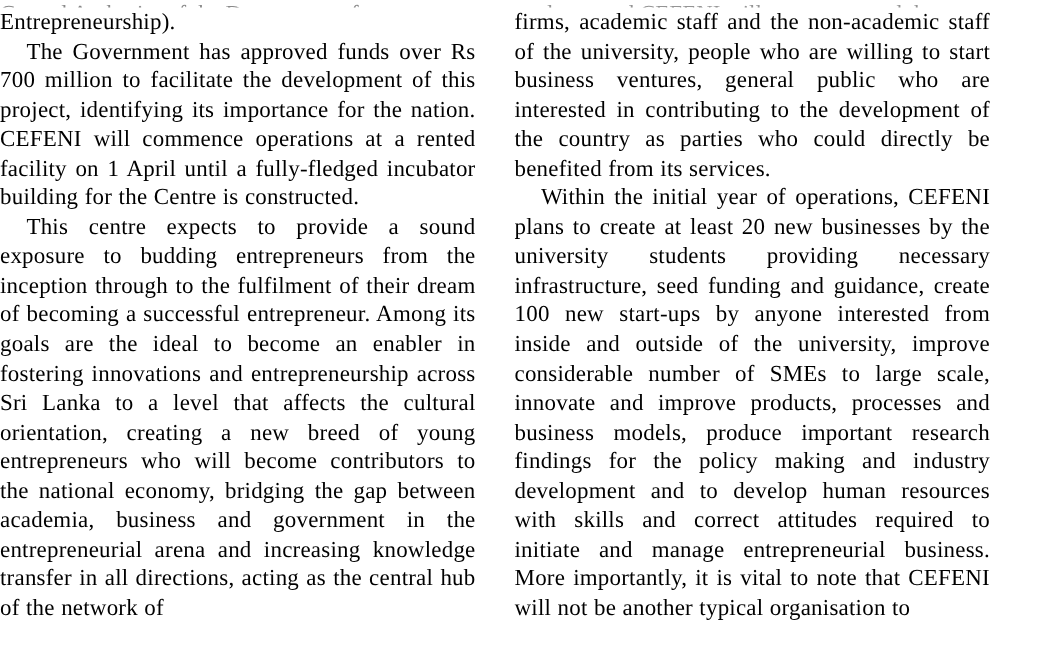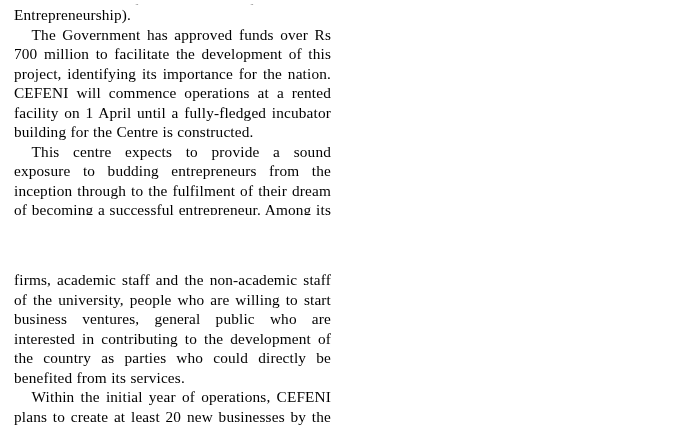--- a/index.html
+++ b/index.html
@@ -15,38 +15,36 @@
     color: #000000;
   }
   .page {
     position: relative;
     width: 700px;
     height: 430px;
     box-sizing: border-box;
   }
   .columns {
     display: flex;
-    flex-direction: column;
     width: 700px;
     height: 430px;
     box-sizing: border-box;
-    padding: 0 8px 0 14px;
+    padding: 0 8px 0 0;
     gap: 26px;
   }
   .column {
     width: 317px;
     box-sizing: border-box;
     overflow: hidden;
   }
   .col-left {
     padding-top: 0px;
   }
   .col-right {
     padding-top: 0px;
-    margin-top: 24px;
   }
   p.para {
     margin: 0;
     font-size: 15.3px;
     line-height: 19.55px;
     text-align: justify;
     text-justify: inter-word;
     letter-spacing: 0.01em;
     word-spacing: 0.02em;
     hyphens: none;

